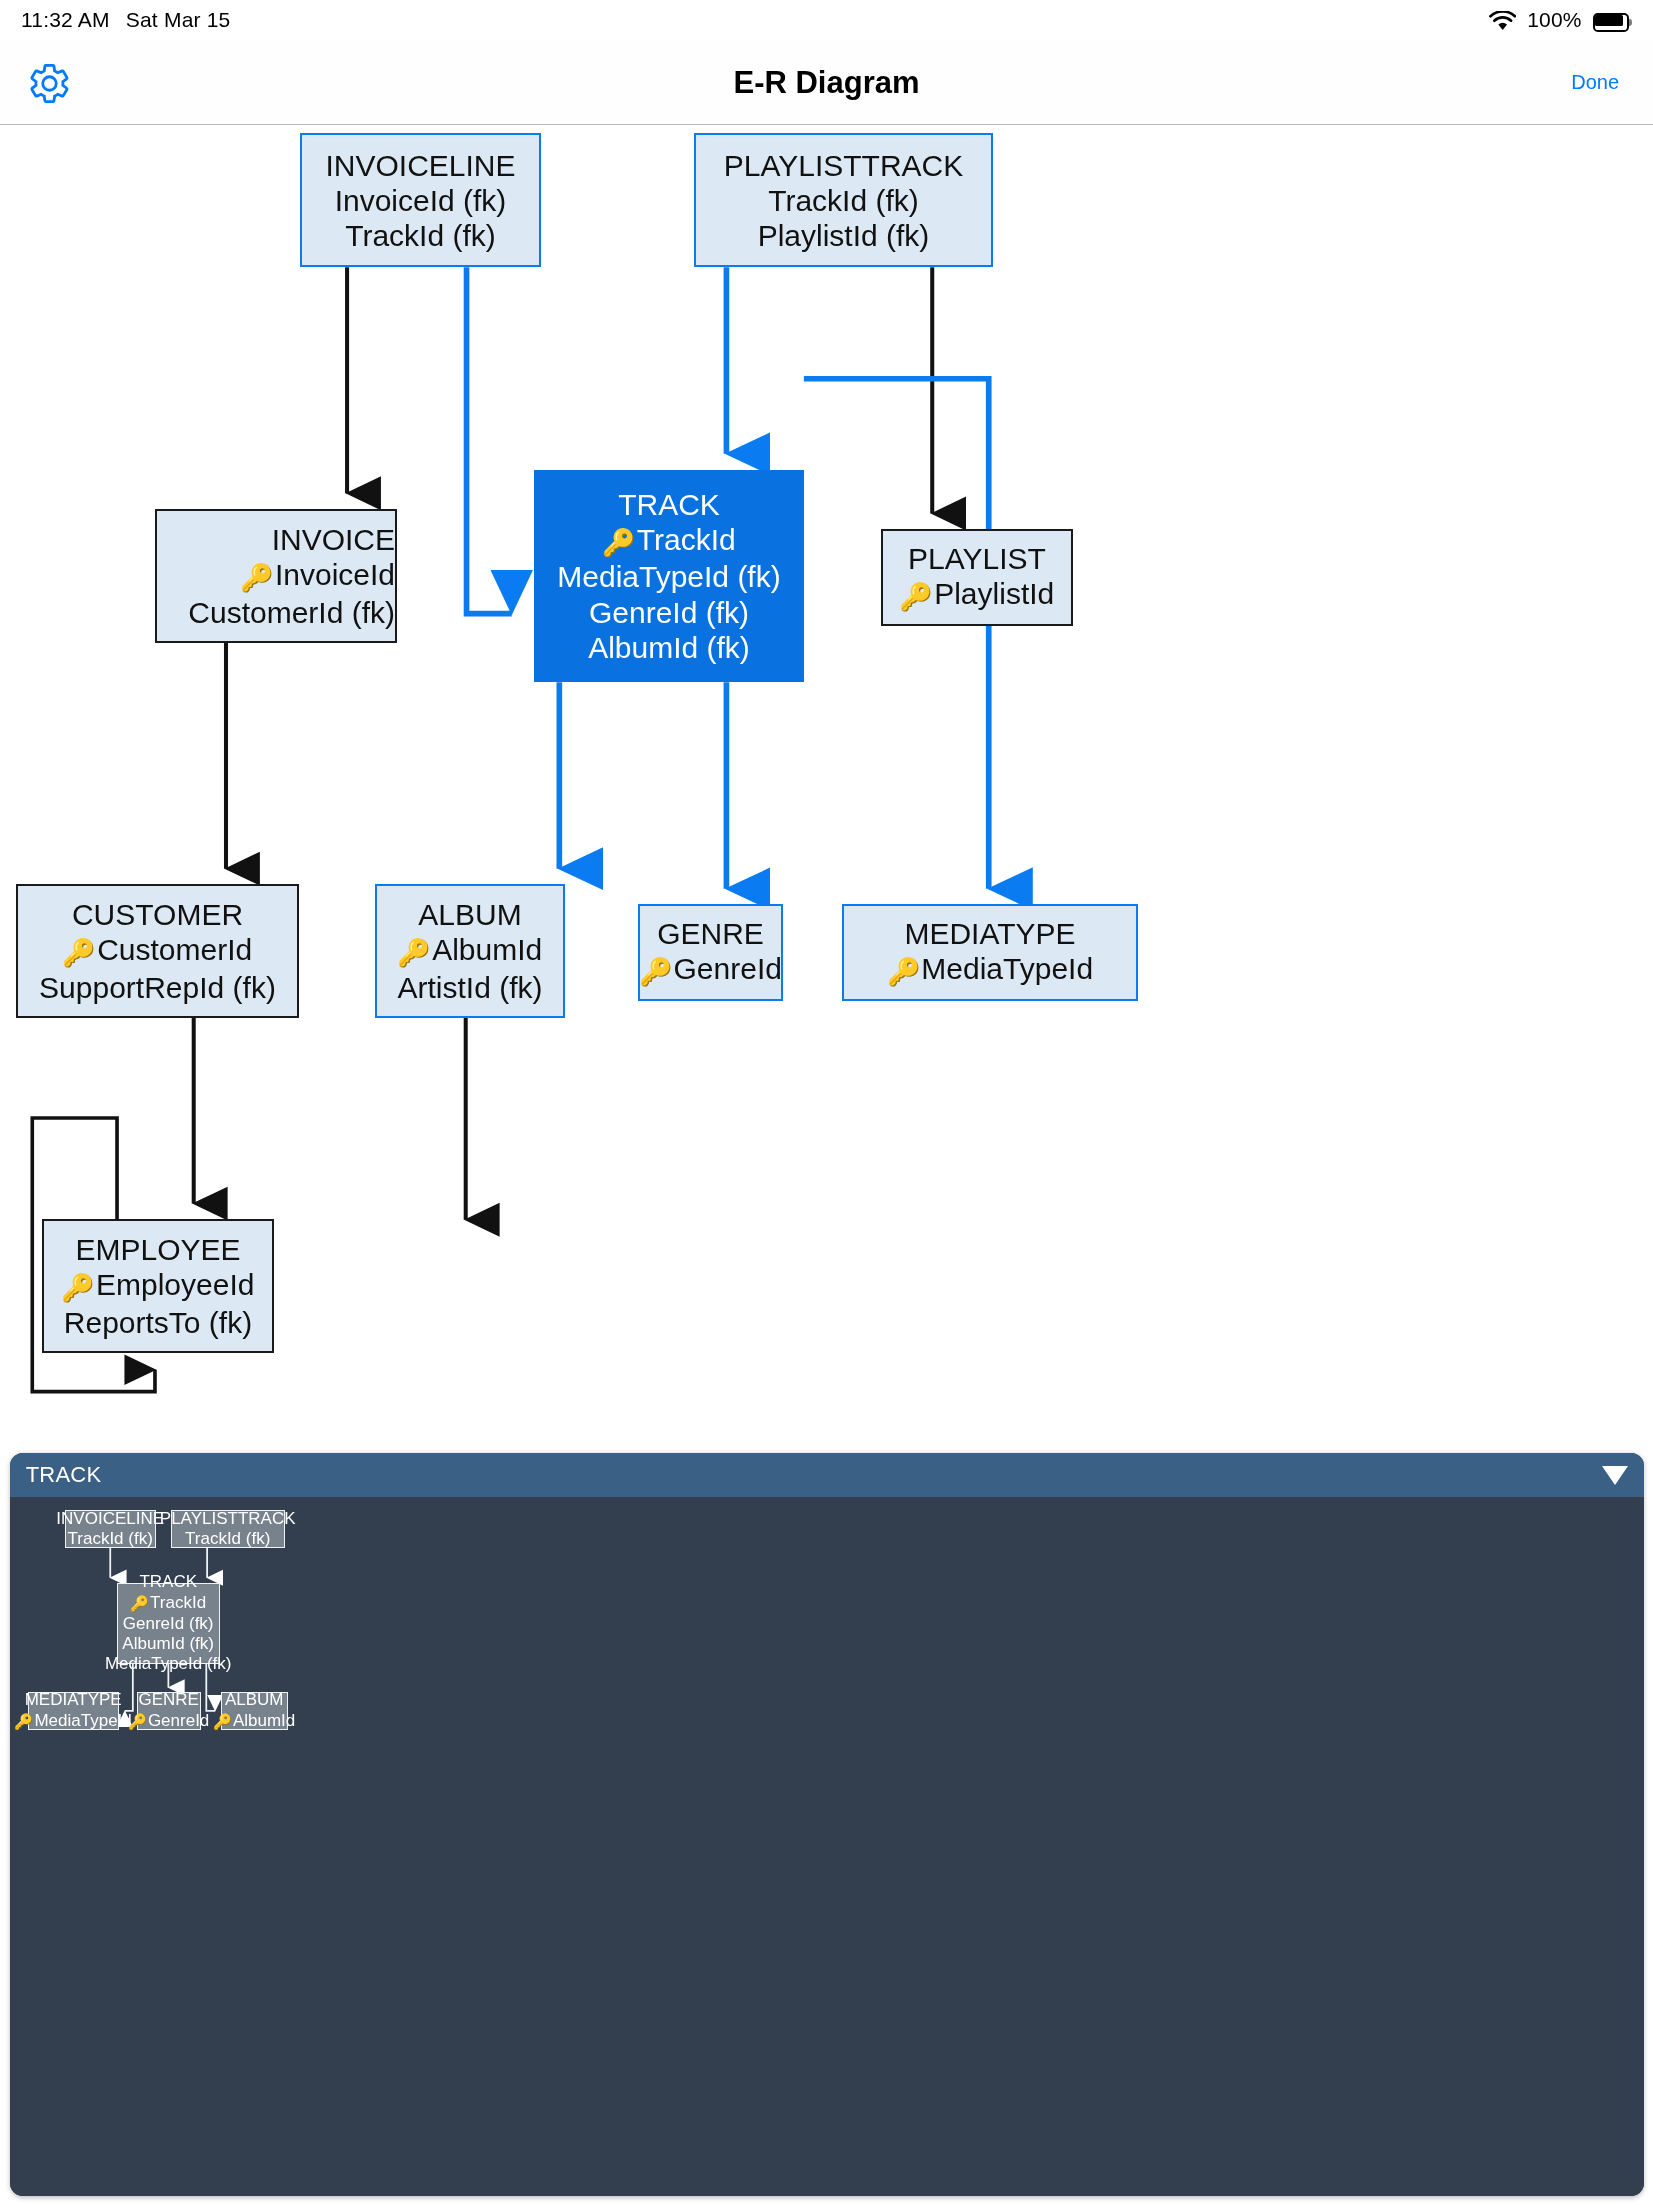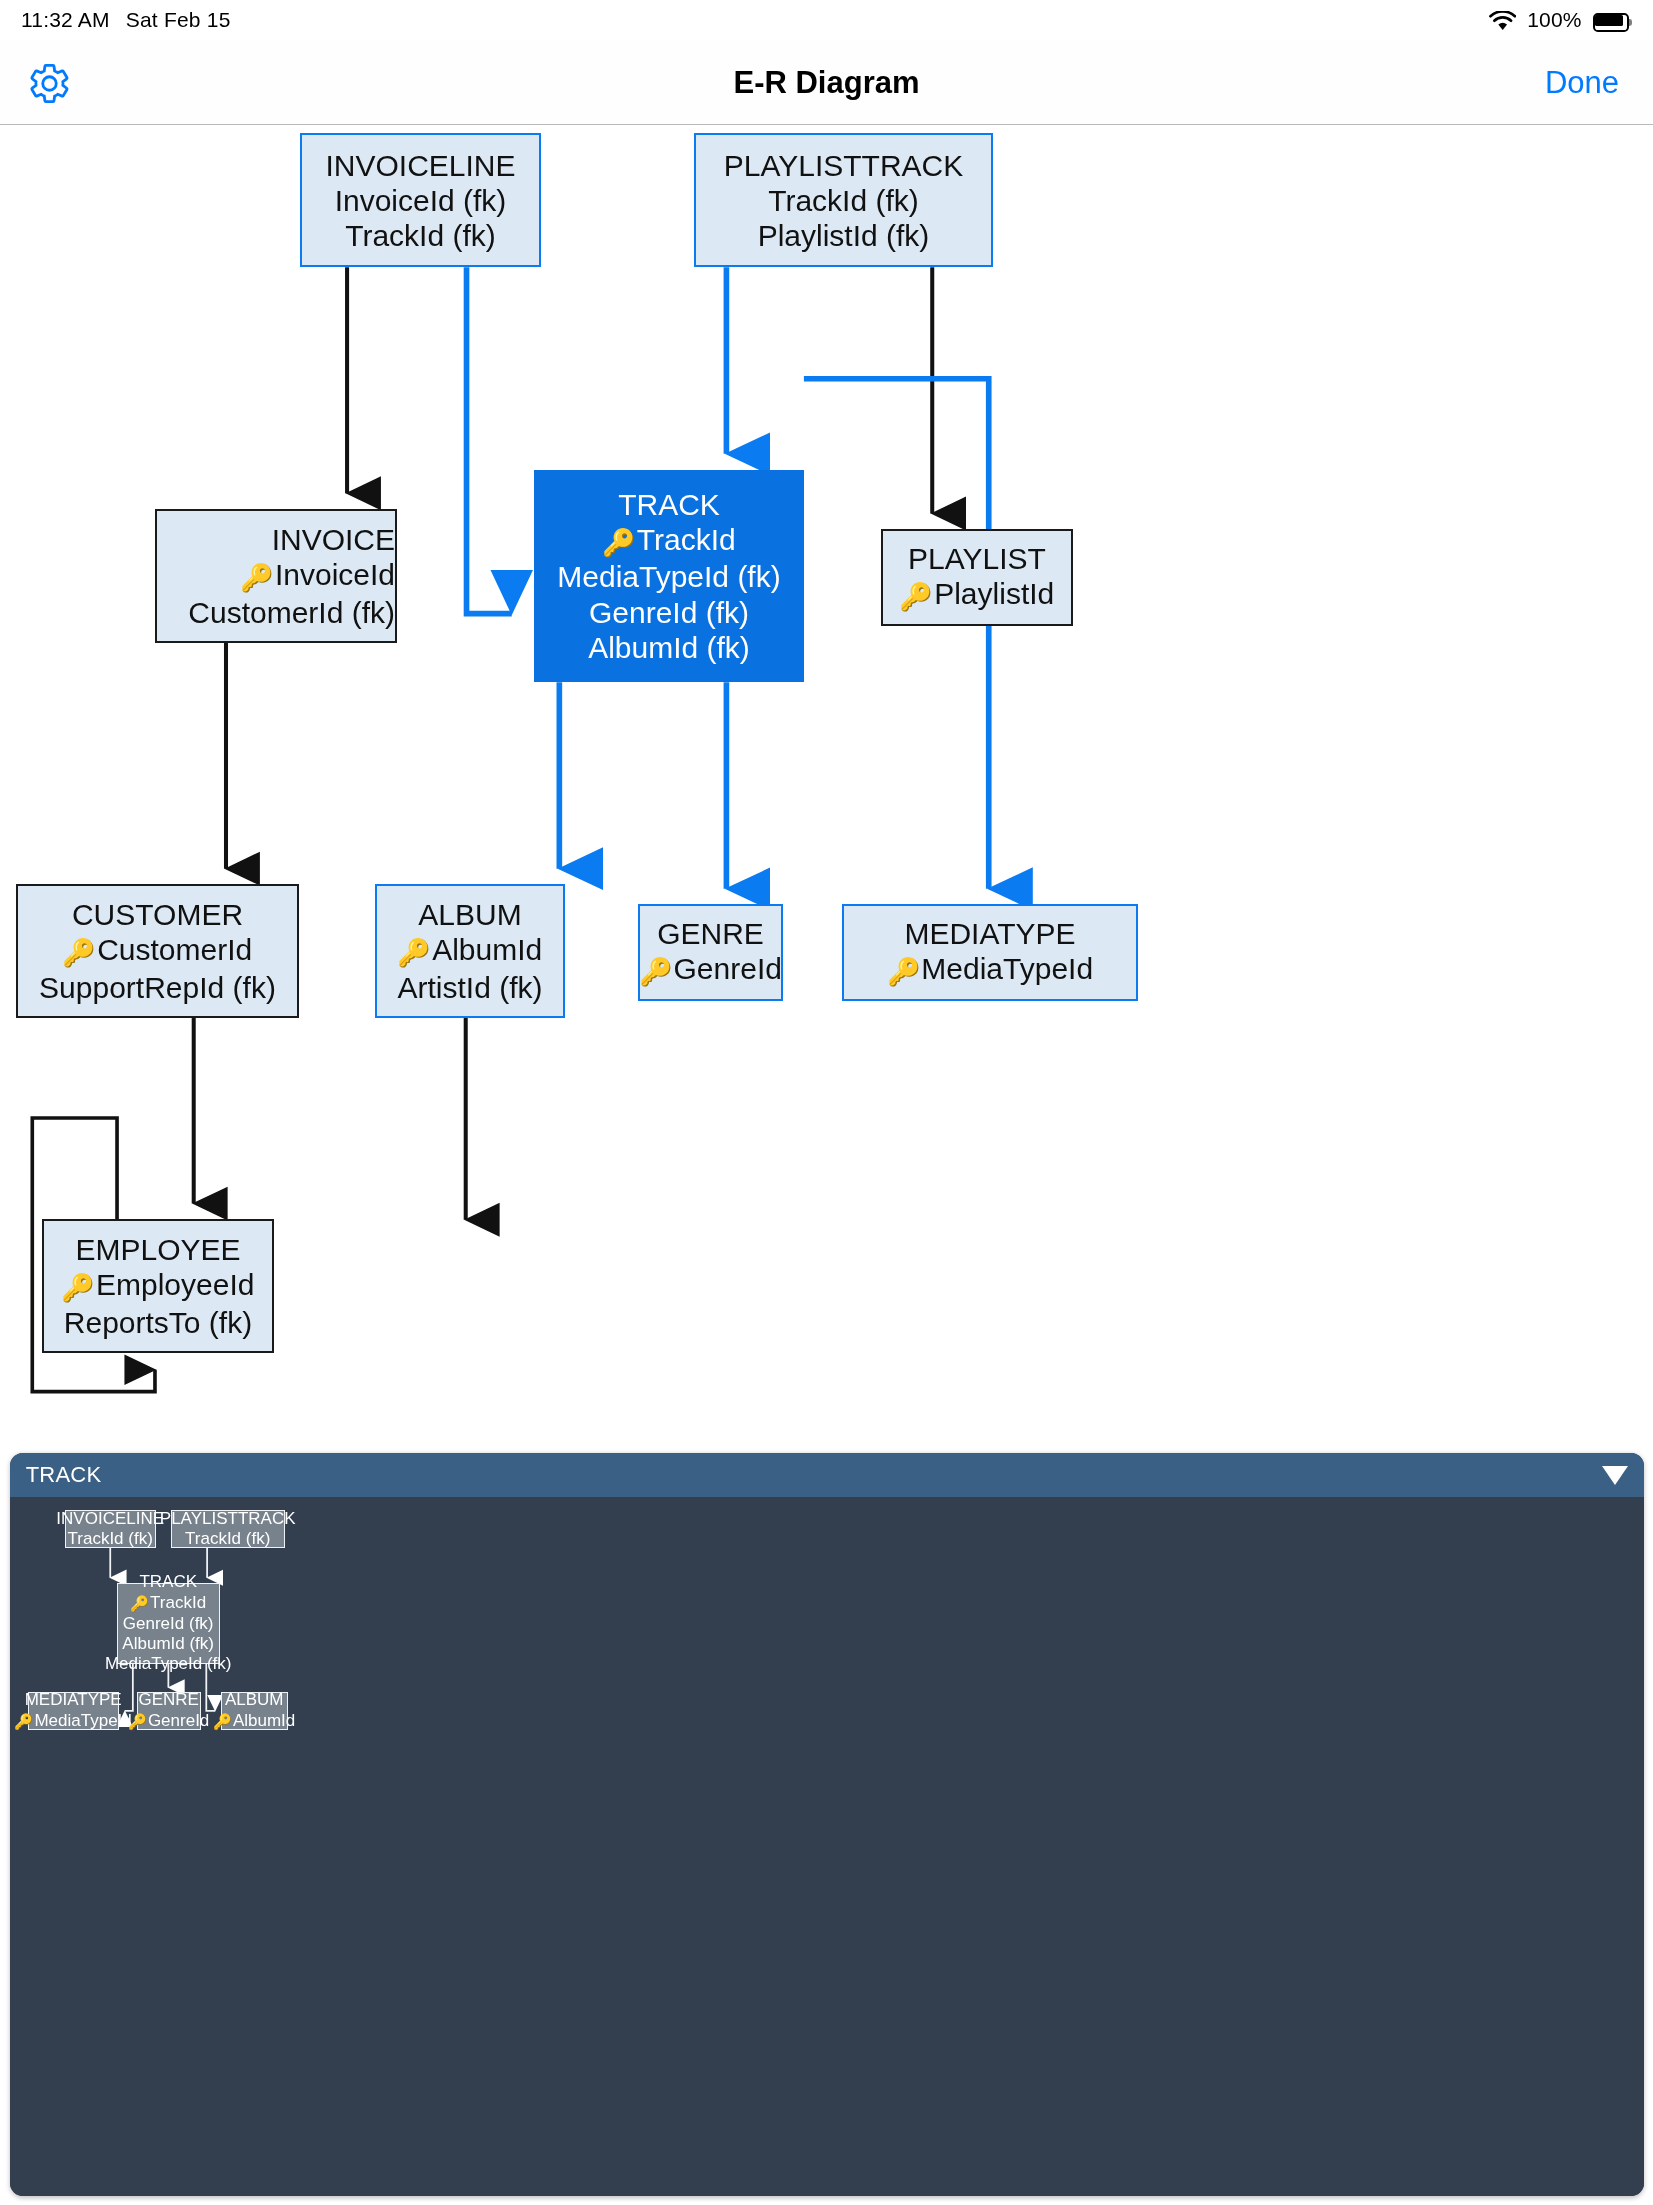--- a/index.html
+++ b/index.html
@@ -46,21 +46,21 @@
     position: absolute; left: 27.4px; top: 21px;
     width: 45px; height: 45px; cursor: pointer;
   }
   #nav-title {
     position: absolute; left: 0; top: 0; width: 100%;
     text-align: center; line-height: 85px;
     font-size: 31px; font-weight: bold; color: #000;
   }
   #done-button {
     position: absolute; right: 34px; top: 0; line-height: 85px;
-    font-size: 31px; color: #007aff; cursor: pointer;
+    font-size: 20px; color: #007aff; cursor: pointer;
   }
 
   
   #diagram-canvas {
     position: absolute; left: 0; top: 126px; width: 1653px; height: 1319px;
     background: #ffffff;
   }
   #diagram-svg { position: absolute; left: 0; top: 0; }
 
   .ent {
@@ -130,21 +130,21 @@
     margin-right: 0.8px;
     vertical-align: -1.6px;
   }
 </style>
 </head>
 <body>
 
 <div id="status-bar">
   <div id="status-left">
     <span class="sb-text">11:32 AM</span>
-    <span class="sb-text">Sat Feb 15</span>
+    <span class="sb-text">Sat Mar 15</span>
   </div>
   <div id="status-right">
     <span id="wifi-icon">
       <svg width="27.4" height="21" viewBox="0 0 34 26">
         <path d="M17 23.5 L11.6 16.6 A8.6 8.6 0 0 1 22.4 16.6 Z" fill="#000"></path>
         <path d="M6.6 12.0 A15.5 15.5 0 0 1 27.4 12.0" stroke="#000" stroke-width="3.4" fill="none" stroke-linecap="round"></path>
         <path d="M1.8 6.4 A22.5 22.5 0 0 1 32.2 6.4" stroke="#000" stroke-width="3.4" fill="none" stroke-linecap="round"></path>
       </svg>
     </span>
     <span class="sb-text">100%</span>

